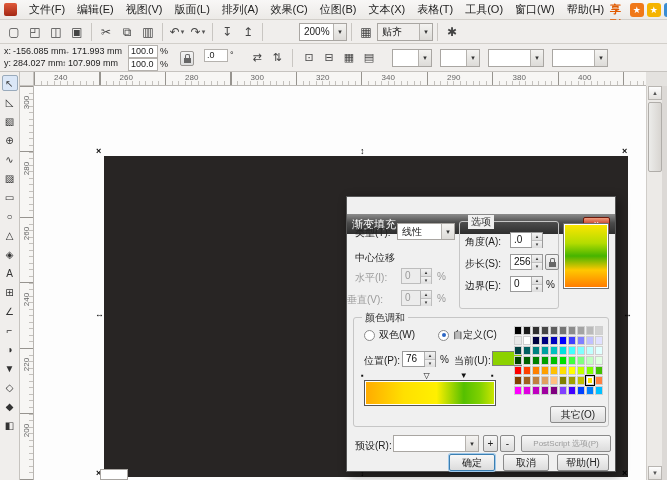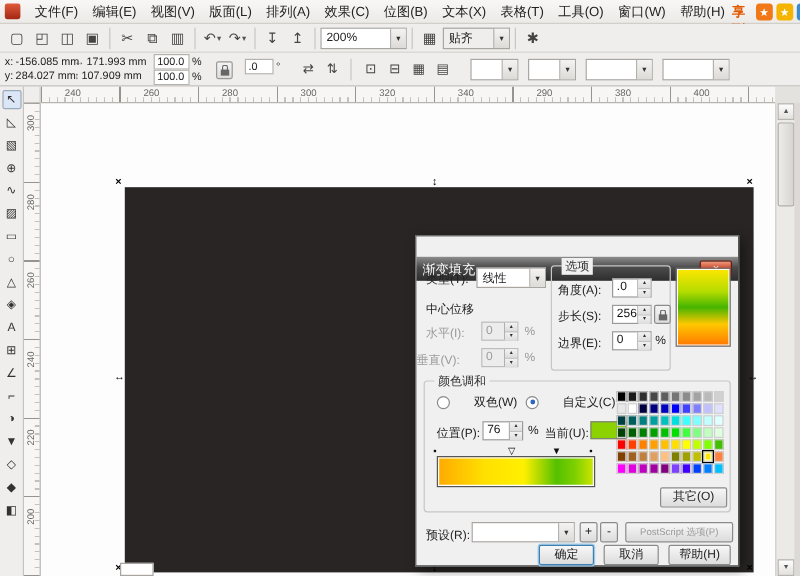--- a/index.html
+++ b/index.html
@@ -17,21 +17,21 @@
 
   
   .toolbar{position:absolute;left:0;top:20px;width:667px;height:24px;background:#f0eeec;border-bottom:1px solid #d2cfca;display:flex;align-items:center;gap:1px;padding:0 4px;z-index:3;}
   #tb-icons{display:flex;align-items:center;gap:1px;}
   .tbtn{min-width:20px;height:20px;display:flex;align-items:center;justify-content:center;font-size:12px;color:#444;border:1px solid transparent;border-radius:2px;cursor:default;}
   .tbtn .dd{font-size:7px;color:#555;margin-left:1px;}
   .sep{width:1px;height:18px;background:#c9c6c2;margin:0 3px;flex:none;}
   .combo{height:18px;background:#fff;border:1px solid #a9a6a2;display:flex;align-items:center;font-size:10px;padding-left:4px;position:relative;cursor:default;}
   .combo .cval{flex:1;overflow:hidden;white-space:nowrap;}
   .combo .arrow{width:13px;height:100%;background:linear-gradient(#f4f3f1,#dddbd8);border-left:1px solid #b5b2ae;font-size:7px;display:flex;align-items:center;justify-content:center;color:#333;flex:none;}
-  .zoomc{width:72px;}
+  .zoomc{width:48px;margin-left:32px;}
   .snapc{width:56px;background:#f0eeec;}
 
   
   .propbar{position:absolute;left:0;top:44px;width:667px;height:28px;background:#f0eeec;border-bottom:1px solid #c6c3bf;z-index:3;}
   .pv{position:absolute;font-size:9px;line-height:11px;color:#222;white-space:nowrap;display:flex;align-items:center;gap:2px;}
   .pico{font-size:8px;color:#555;}
   .mini{border:1px solid #b5b2ae;background:#fff;padding:0 2px;min-width:30px;display:inline-block;font-size:9px;}
   .pbtn{width:18px;height:18px;display:flex;align-items:center;justify-content:center;font-size:11px;color:#444;border:1px solid transparent;border-radius:2px;}
   #pb-mirror{position:absolute;left:248px;top:4px;display:flex;gap:2px;}
   #pb-icons{position:absolute;left:300px;top:4px;display:flex;gap:2px;}
@@ -83,21 +83,21 @@
   .dlg-body{position:absolute;left:0;top:20px;right:0;bottom:0;}
   .lbl{position:absolute;font-size:10px;color:#222;white-space:nowrap;}
   .lbl.dis{color:#9a9a9a;}
   .grp{position:absolute;border:1px solid #c6c6c6;border-radius:3px;}
   .glabel{position:absolute;top:-7px;left:8px;background:#f0f0f0;padding:0 3px;font-size:10px;color:#333;}
   .fld{position:absolute;height:16px;background:#fff;border:1px solid #9a9a9a;font-size:10px;line-height:14px;padding:0 12px 0 3px;color:#111;}
   .fld.dis{background:#ececec;color:#9a9a9a;border-color:#bdbdbd;}
   .sp{position:absolute;right:0;top:0;bottom:0;width:11px;border-left:1px solid #b0b0b0;display:flex;flex-direction:column;}
   .sp>span{flex:1;font-size:5px;line-height:7px;text-align:center;background:linear-gradient(#f2f2f2,#ddd);color:#333;}
   .sp>span+span{border-top:1px solid #c0c0c0;}
-  .rad{position:absolute;display:flex;align-items:center;gap:20px;font-size:10px;}
+  .rad{position:absolute;display:flex;align-items:center;gap:4px;font-size:10px;}
   .dotc{width:11px;height:11px;border-radius:50%;border:1px solid #8a8a8a;background:#fff;position:relative;flex:none;}
   .rad.on .dotc::after{content:"";position:absolute;left:2.5px;top:2.5px;width:4px;height:4px;border-radius:50%;background:#2c66c4;}
   .btn{position:absolute;height:17px;background:linear-gradient(#f7f7f7,#dcdcdc);border:1px solid #8a8a8a;border-radius:2px;font-size:10px;text-align:center;line-height:15px;color:#222;}
   .btn.focus{border-color:#3c7fb1;box-shadow:0 0 0 1px #9ec8ea;}
   .btn.dis{color:#9b9b9b;}
   .lockbtn{position:absolute;width:14px;height:16px;background:linear-gradient(#f4f4f4,#ddd);border:1px solid #8a8a8a;border-radius:2px;}
   .gprev{position:absolute;left:216px;top:6px;width:46px;height:66px;border:1px solid #707070;box-shadow:0 0 0 1px #fff inset;}
   .gbar{position:absolute;left:10px;top:62px;width:132px;height:26px;border:1px solid #555;box-shadow:0 0 0 1px #fff inset;}
   .mk{position:absolute;top:-10px;font-size:8px;line-height:9px;color:#111;}
   .pal{position:absolute;left:160px;top:8px;width:90px;display:grid;grid-template-columns:repeat(10,8px);grid-auto-rows:9px;gap:1px;}

